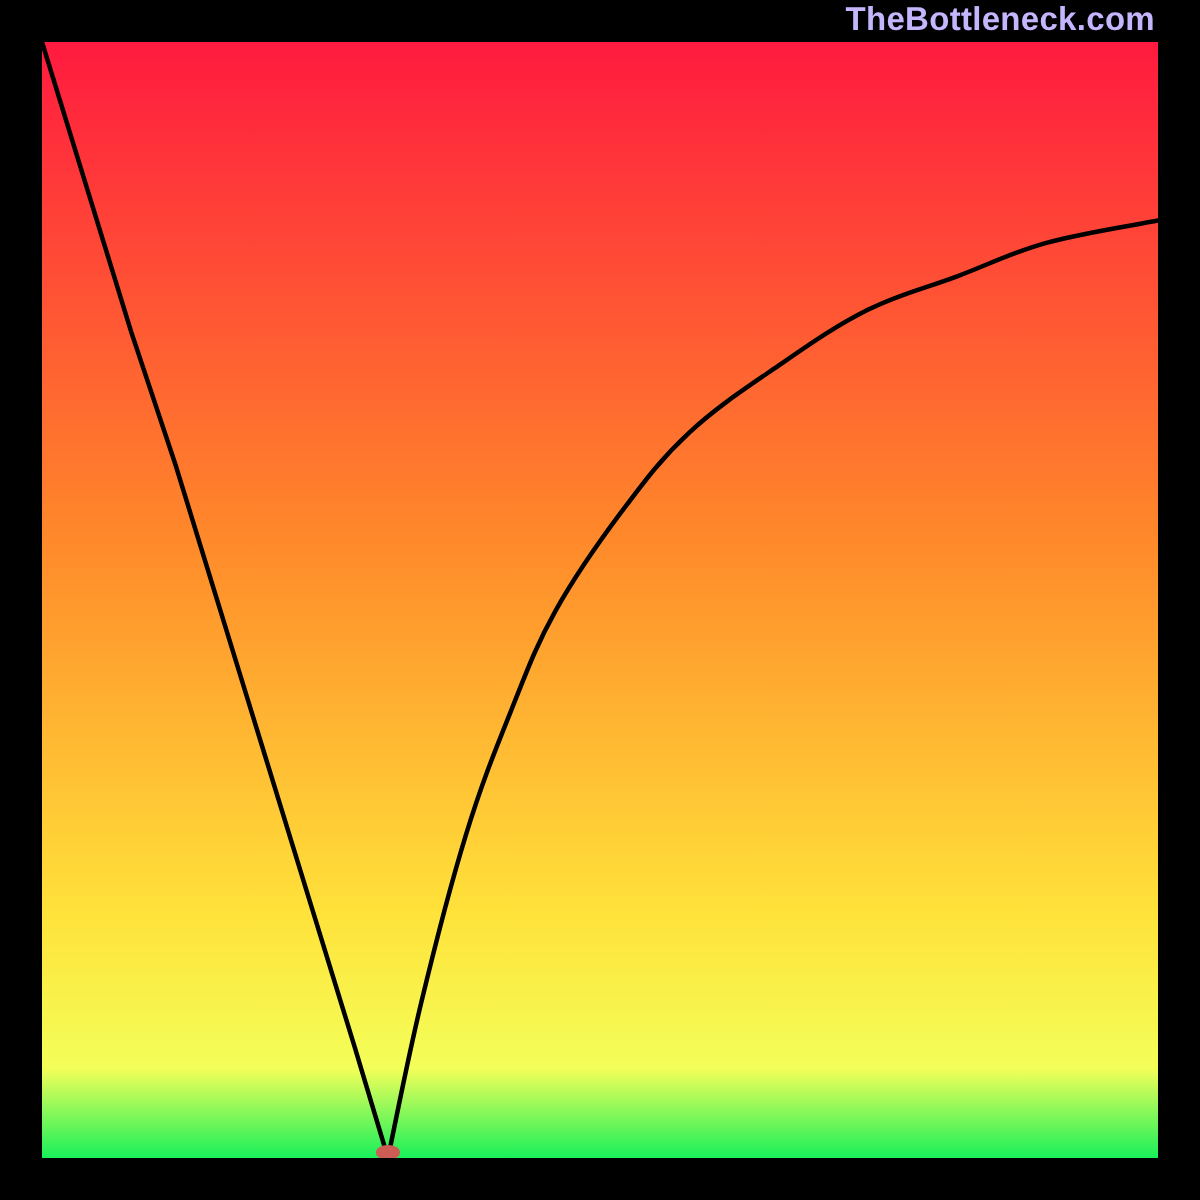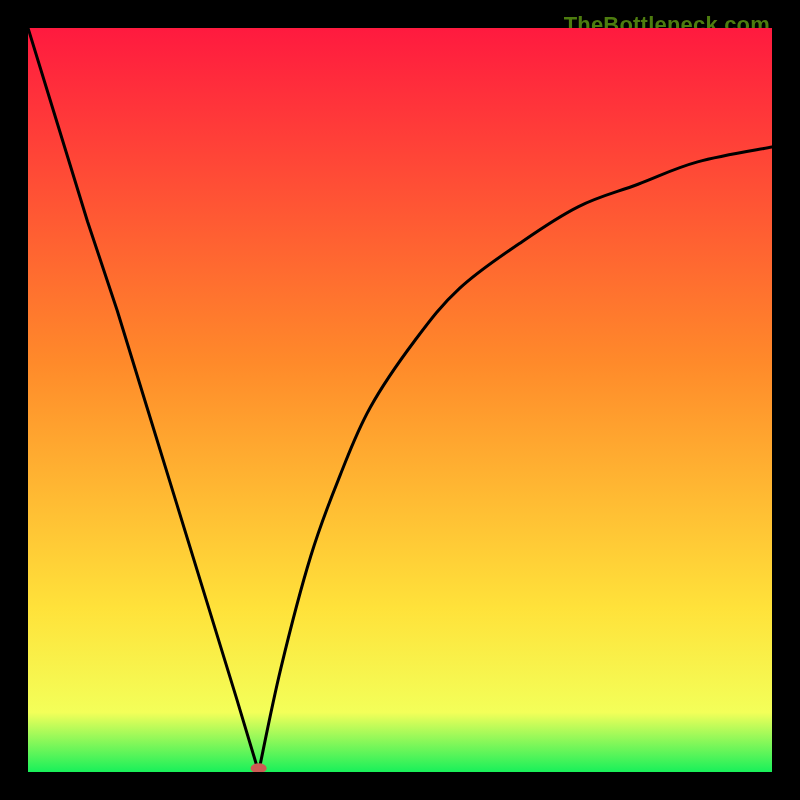--- a/index.html
+++ b/index.html
@@ -18,23 +18,23 @@
   .plot {
     position: absolute;
     left: 0;
     top: 0;
     width: 744px;
     height: 744px;
   }
 
   .watermark {
     position: absolute;
-    top: 12px;
+    top: 0;
     right: 30px;
-    color: #4d7c0f;
+    color: #c4b5fd;
     font-size: 22px;
     font-weight: 600;
     letter-spacing: 0.2px;
   }
 </style>
 </head>
 <body>
 
 <div class="watermark">TheBottleneck.com</div>
 

